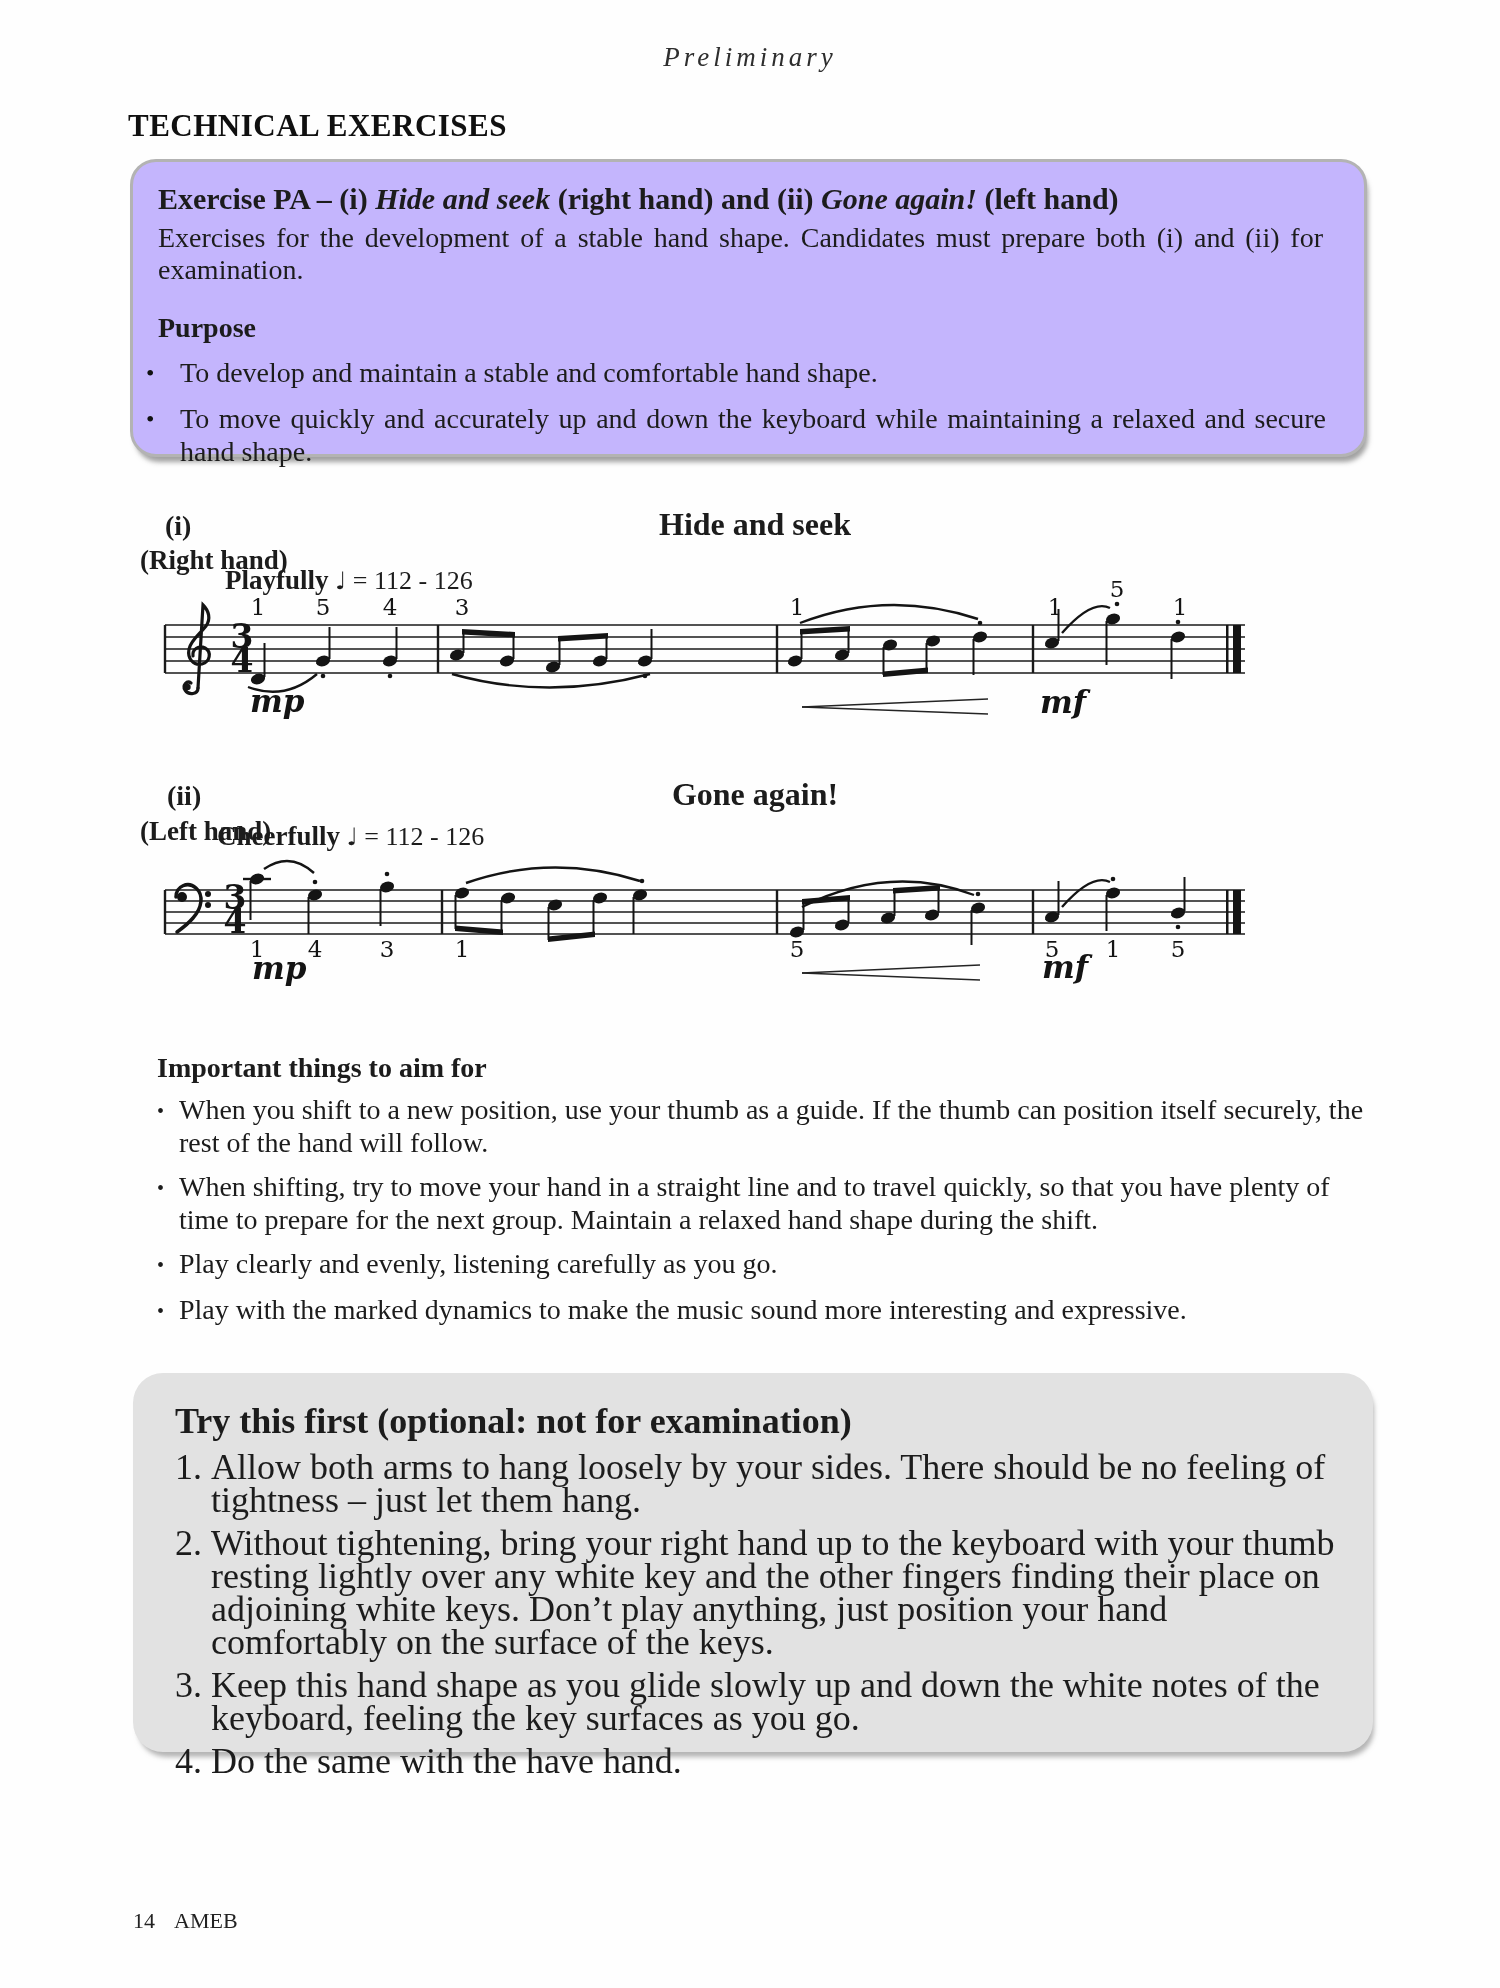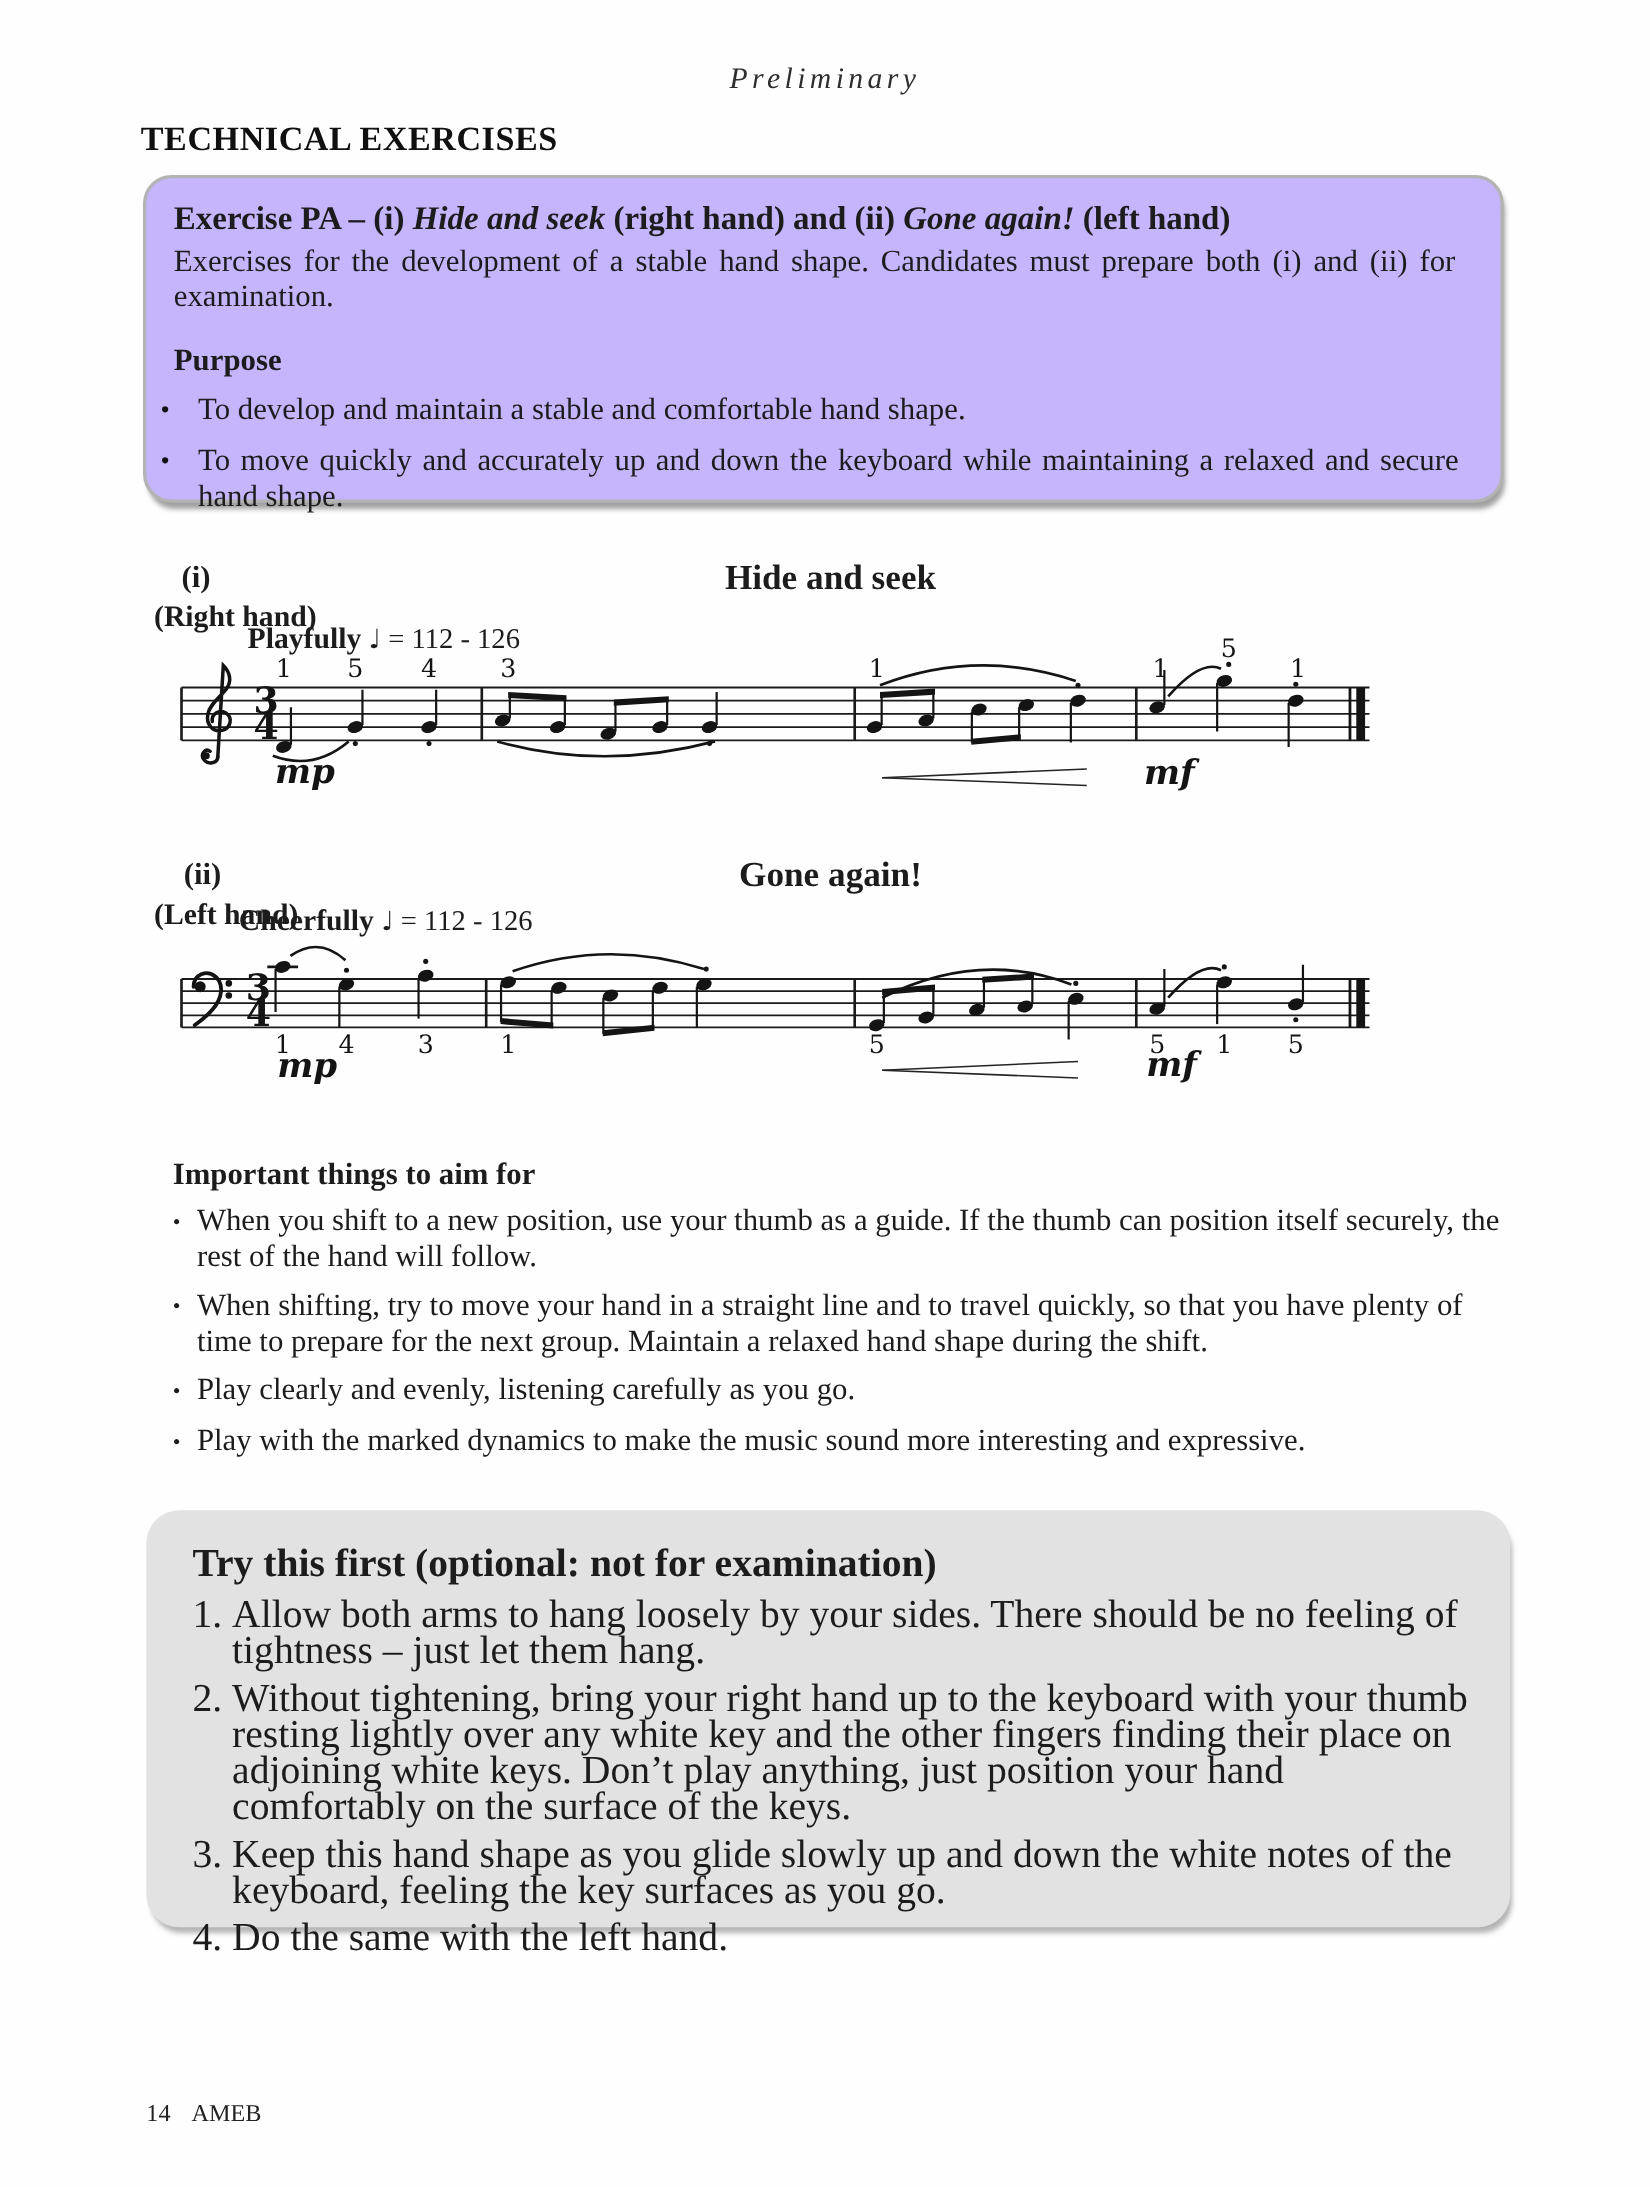--- a/index.html
+++ b/index.html
@@ -3,21 +3,21 @@
 <meta charset="utf-8">
 <style>
   html,body{margin:0;padding:0;background:#ffffff;}
   .page{
     position:relative;width:1500px;height:1988px;background:#fefefe;
     font-family:"Liberation Serif",serif;color:#1c1c1c;overflow:hidden;
   }
   .abs{position:absolute;}
   
   .running-head{
-    left:0;top:56px;width:1500px;text-align:center;
+    left:0;top:42px;width:1500px;text-align:center;
     font-style:italic;font-size:27px;letter-spacing:4px;color:#2e2e2e;
   }
   .section-title{
     left:128px;top:108px;font-size:31px;font-weight:bold;letter-spacing:.5px;color:#101010;
   }
   
   .exercise-box{
     left:130px;top:159px;width:1237px;height:298px;box-sizing:border-box;
     background:#c4b5fd;border:3px solid #b3b3b3;border-radius:26px;
     box-shadow:3px 7px 5px -2px rgba(110,110,110,.65);
@@ -348,21 +348,21 @@
     <div class="titem">
       <span class="num">2.</span>
       <span class="tx">Without tightening, bring your right hand up to the keyboard with your thumb resting lightly over any white key and the other fingers finding their place on adjoining white keys. Don’t play anything, just position your hand comfortably on the surface of the keys.</span>
     </div>
     <div class="titem">
       <span class="num">3.</span>
       <span class="tx">Keep this hand shape as you glide slowly up and down the white notes of the keyboard, feeling the key surfaces as you go.</span>
     </div>
     <div class="titem">
       <span class="num">4.</span>
-      <span class="tx">Do the same with the left hand.</span>
+      <span class="tx">Do the same with the have hand.</span>
     </div>
   </div>
 
   <div class="abs footer">
     <span>14</span><span class="pub">AMEB</span>
   </div>
 
 </div>
 
 </body></html>

